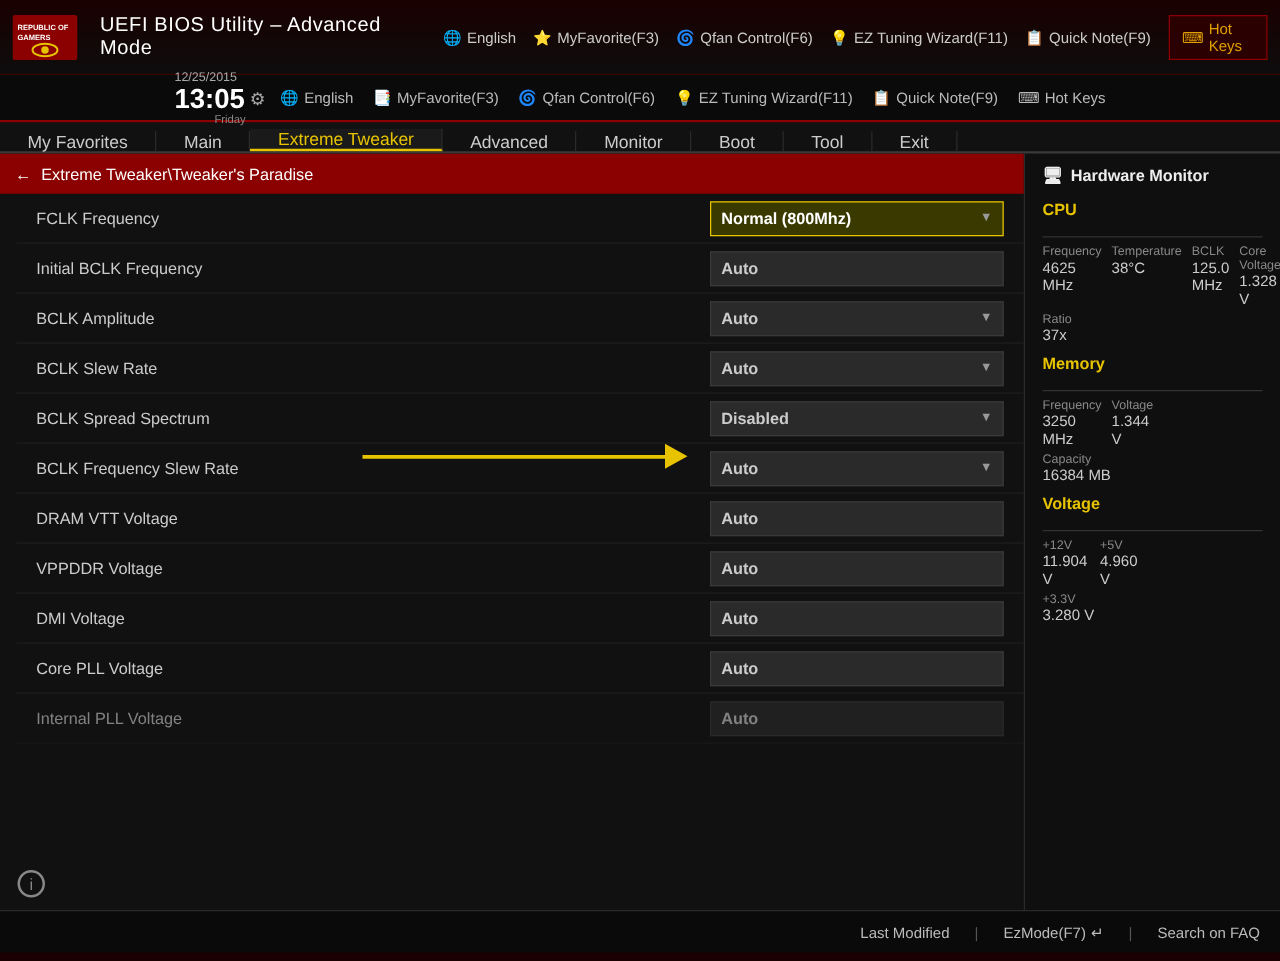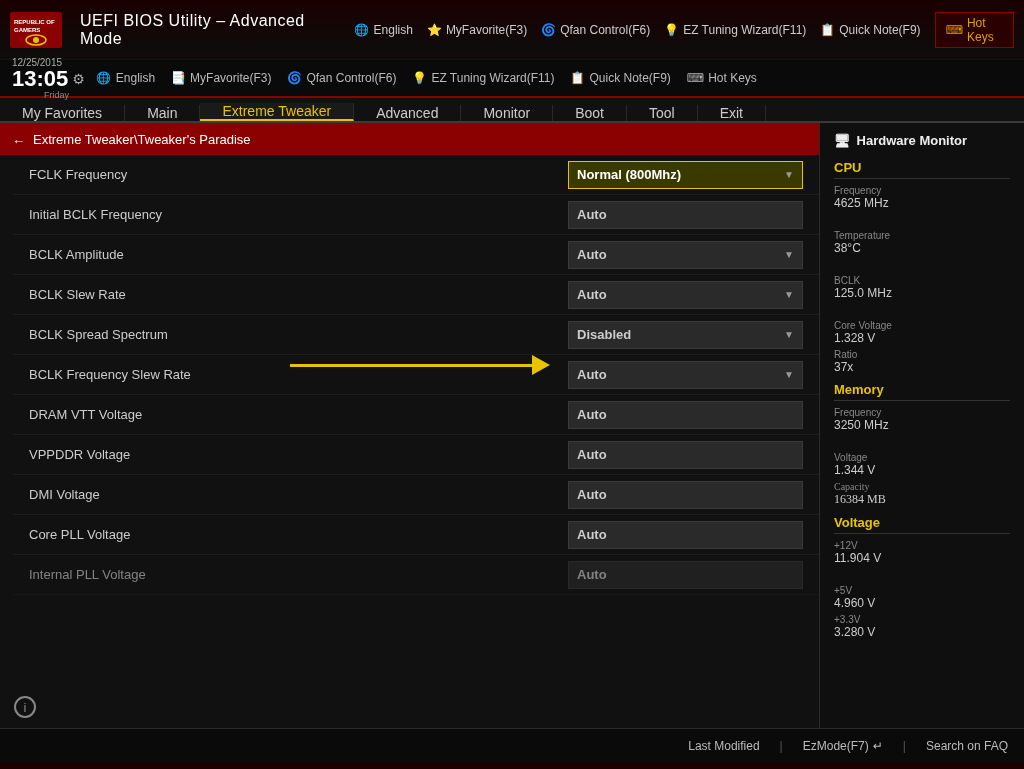--- a/index.html
+++ b/index.html
@@ -53,20 +53,21 @@
 
     
     .datetime-bar {
       background: #0a0a0a;
       height: 38px;
       display: flex;
       align-items: center;
       padding: 0 12px;
       border-bottom: 2px solid #8b0000;
       gap: 0;
+      justify-content: center;
     }
     .datetime-left {
       display: flex;
       flex-direction: column;
       margin-right: 12px;
     }
     .datetime-time {
       font-size: 22px;
       color: #fff;
       font-weight: bold;
@@ -231,26 +232,26 @@
       color: #eee;
       margin-bottom: 12px;
       font-weight: bold;
     }
     .hw-section-title {
       color: #e8c300;
       font-size: 13px;
       font-weight: bold;
       margin: 8px 0 6px 0;
       border-bottom: 1px solid #333;
-      padding-bottom: 3px;
+      padding-bottom: 14px;
     }
     .hw-grid {
       display: grid;
-      grid-template-columns: 1fr;
-      gap: 20px 8px;
+      grid-template-columns: 1fr 1fr 1fr 1fr;
+      gap: 8px 8px;
       margin-bottom: 4px;
     }
     .hw-item-label {
       font-size: 10px;
       color: #888;
     }
     .hw-item-value {
       font-size: 12px;
       color: #ccc;
     }
@@ -540,21 +541,21 @@
     <div class="hw-grid">
       <div class="hw-item-block">
         <div class="hw-item-label">Frequency</div>
         <div class="hw-item-value">3250 MHz</div>
       </div>
       <div class="hw-item-block">
         <div class="hw-item-label">Voltage</div>
         <div class="hw-item-value">1.344 V</div>
       </div>
     </div>
-    <div style="margin-bottom:0;font-family:Liberation Serif, serif;">
+    <div style="margin-bottom:0;">
       <div class="hw-item-label">Capacity</div>
       <div class="hw-item-value">16384 MB</div>
     </div>
 
     <div class="hw-section-title">Voltage</div>
     <div class="hw-grid">
       <div class="hw-item-block">
         <div class="hw-item-label">+12V</div>
         <div class="hw-item-value">11.904 V</div>
       </div>

